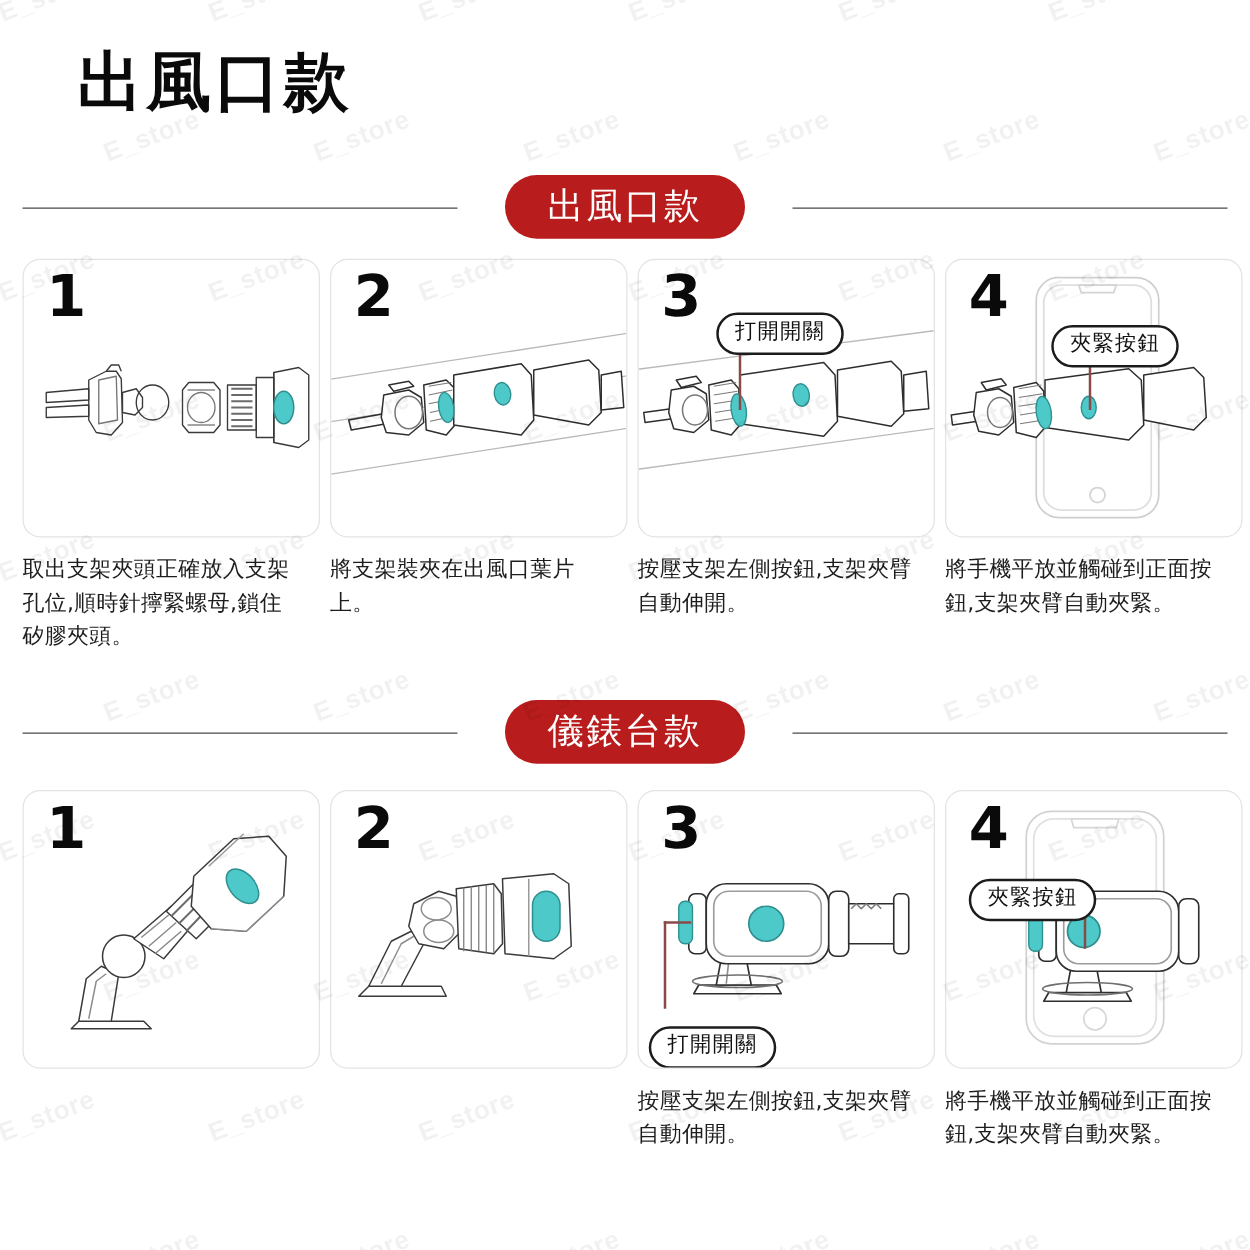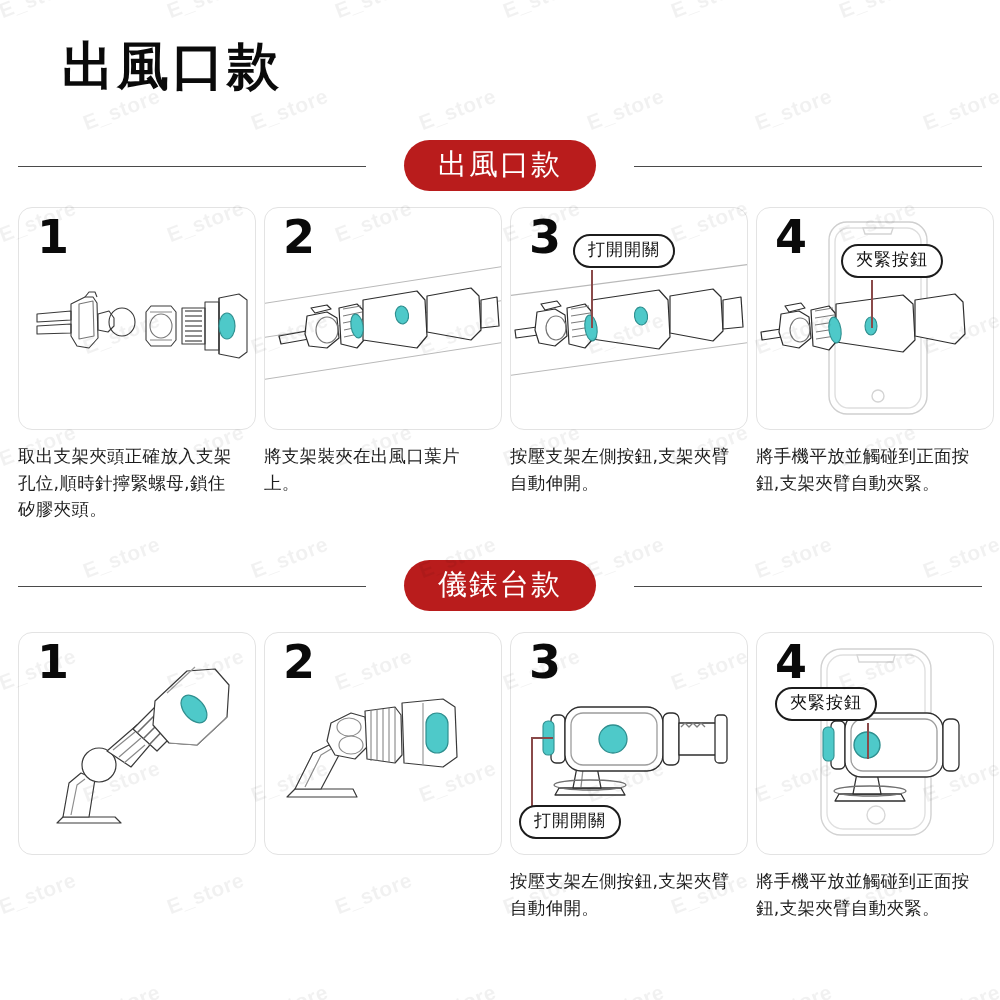--- a/index.html
+++ b/index.html
@@ -79,20 +79,21 @@
   
   .callout{
     position:absolute;z-index:8;
     background:#ffffff;
     border:2px solid #1c1c1c;
     border-radius:22px;
     padding:4px 13px 6px 13px;
     font-size:17px;font-weight:500;color:#111;
     letter-spacing:1px;white-space:nowrap;line-height:1.15;
     font-family:"DejaVu Sans","Liberation Sans",sans-serif;
+    margin-top:16px;
   }
   .leader{
     position:absolute;z-index:7;
     background:#8a4a4a;
   }
   .leader.v{width:1.6px;}
   .leader.h{height:1.6px;}
 
   .art{position:absolute;inset:0;z-index:3;}
 

